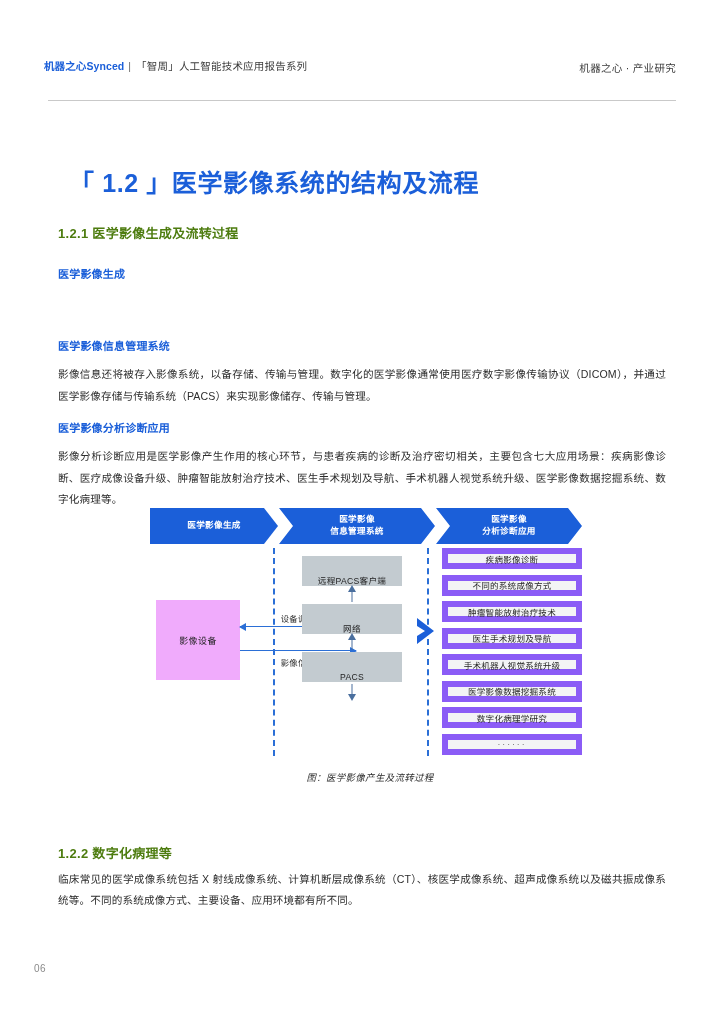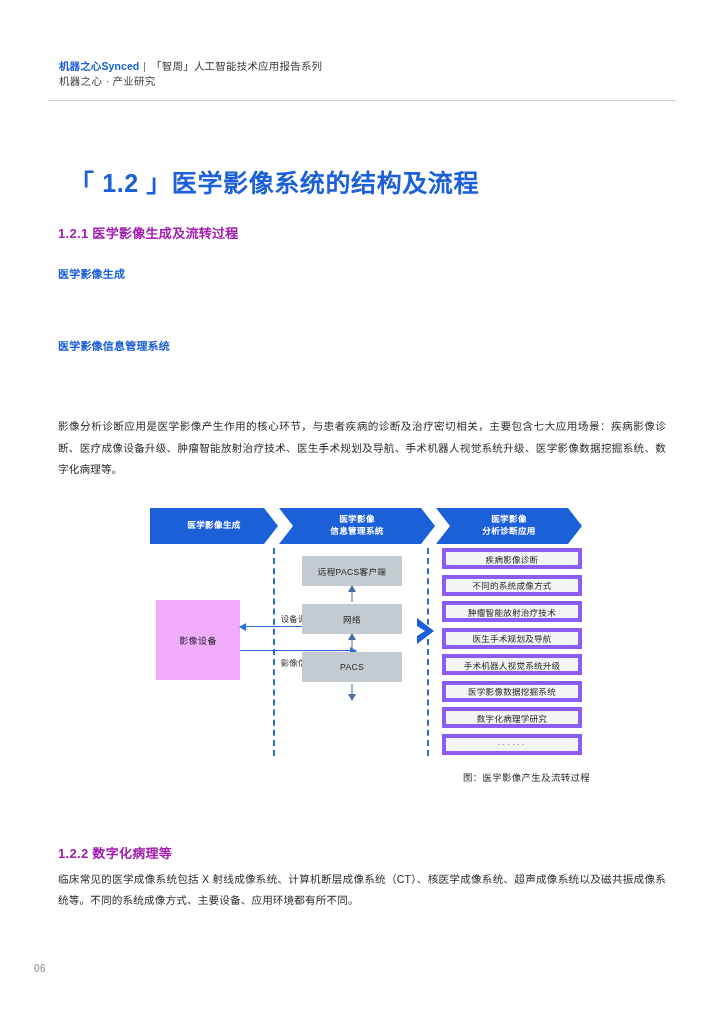--- a/index.html
+++ b/index.html
@@ -22,27 +22,26 @@
   .page {
     position: absolute;
     inset: 0;
     padding: 0;
   }
 
   
   .page-header {
     position: absolute;
     top: 60px;
-    left: 59px;
+    left: 44px;
     right: 48px;
     height: 34px;
     display: flex;
     align-items: flex-start;
-    justify-content: flex-start;
-    flex-direction: column;
+    justify-content: space-between;
   }
   .header-left {
     display: flex;
     align-items: baseline;
     font-size: 10.5px;
     line-height: 1.2;
     white-space: nowrap;
   }
   .brand {
     color: #1b5fd9;
@@ -81,21 +80,21 @@
     left: 69px;
     font-size: 25px;
     font-weight: 700;
     color: #1b5fd9;
     letter-spacing: 0.6px;
     white-space: nowrap;
   }
   .h2 {
     font-size: 13px;
     font-weight: 700;
-    color: #a21caf;
+    color: #4d7c0f;
     letter-spacing: 0.3px;
   }
   .h3 {
     font-size: 11px;
     font-weight: 700;
     color: #1b5fd9;
     letter-spacing: 0.2px;
   }
   .body-text {
     font-size: 10.6px;
@@ -257,21 +256,21 @@
     position: absolute;
     left: 152px;
     top: 48px;
     width: 100px;
   }
   .mid-box {
     width: 100px;
     height: 30px;
     background: #c3cbd0;
     display: flex;
-    align-items: center;
+    align-items: flex-end;
     justify-content: center;
     font-size: 8.6px;
     color: #1f1f1f;
     letter-spacing: 0.3px;
   }
   .v-arrow {
     position: relative;
     width: 100px;
     height: 18px;
   }
@@ -310,39 +309,40 @@
     position: absolute;
     left: 292px;
     top: 40px;
     width: 140px;
   }
   .app-item {
     width: 140px;
     height: 21px;
     margin-bottom: 5.5px;
     background: #f3f4f5;
-    border: 4px solid #8b5cf6;
+    border: 6px solid #8b5cf6;
     display: flex;
     align-items: center;
     justify-content: center;
     font-size: 8.6px;
     color: #1f1f1f;
     letter-spacing: 0.2px;
   }
   .app-item.ellipsis { color: #6e6e6e; letter-spacing: 2px; }
 
   .fig-caption {
     position: absolute;
     top: 262px;
     left: 0;
     width: 440px;
-    text-align: right;
+    text-align: center;
     font-size: 9.4px;
     color: #2d2d2d;
     letter-spacing: 0.4px;
+    font-style: italic;
   }
 
   
   .page-number {
     position: absolute;
     left: 34px;
     bottom: 50px;
     font-size: 10px;
     color: #8a8a8a;
     letter-spacing: 0.5px;
@@ -366,23 +366,25 @@
   <h1 class="h1">「 1.2 」医学影像系统的结构及流程</h1>
 
   <h2 class="h2 sec-121">1.2.1 医学影像生成及流转过程</h2>
 
   <div class="blk-a">
     <h3 class="h3">医学影像生成</h3>
   </div>
 
   <div class="blk-b">
     <h3 class="h3">医学影像信息管理系统</h3>
+    <p class="body-text para">影像信息还将被存入影像系统，以备存储、传输与管理。数字化的医学影像通常使用医疗数字影像传输协议（DICOM），并通过医学影像存储与传输系统（PACS）来实现影像储存、传输与管理。</p>
   </div>
 
   <div class="blk-c">
+    <h3 class="h3">医学影像分析诊断应用</h3>
     <p class="body-text para">影像分析诊断应用是医学影像产生作用的核心环节，与患者疾病的诊断及治疗密切相关，主要包含七大应用场景：疾病影像诊断、医疗成像设备升级、肿瘤智能放射治疗技术、医生手术规划及导航、手术机器人视觉系统升级、医学影像数据挖掘系统、数字化病理等。</p>
   </div>
 
   <div class="figure">
     <div class="fig-canvas">
 
       <div class="banner">
         <div class="chev chev-1">
           <span class="chev-label">医学影像生成</span>
         </div>

